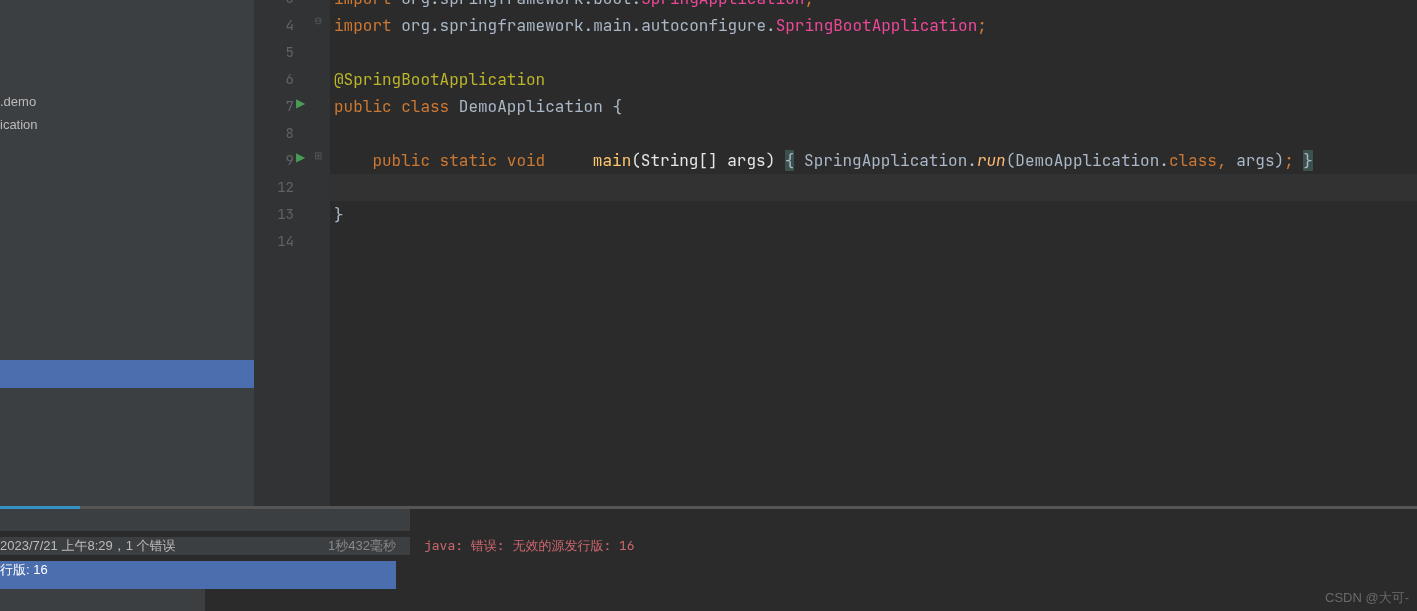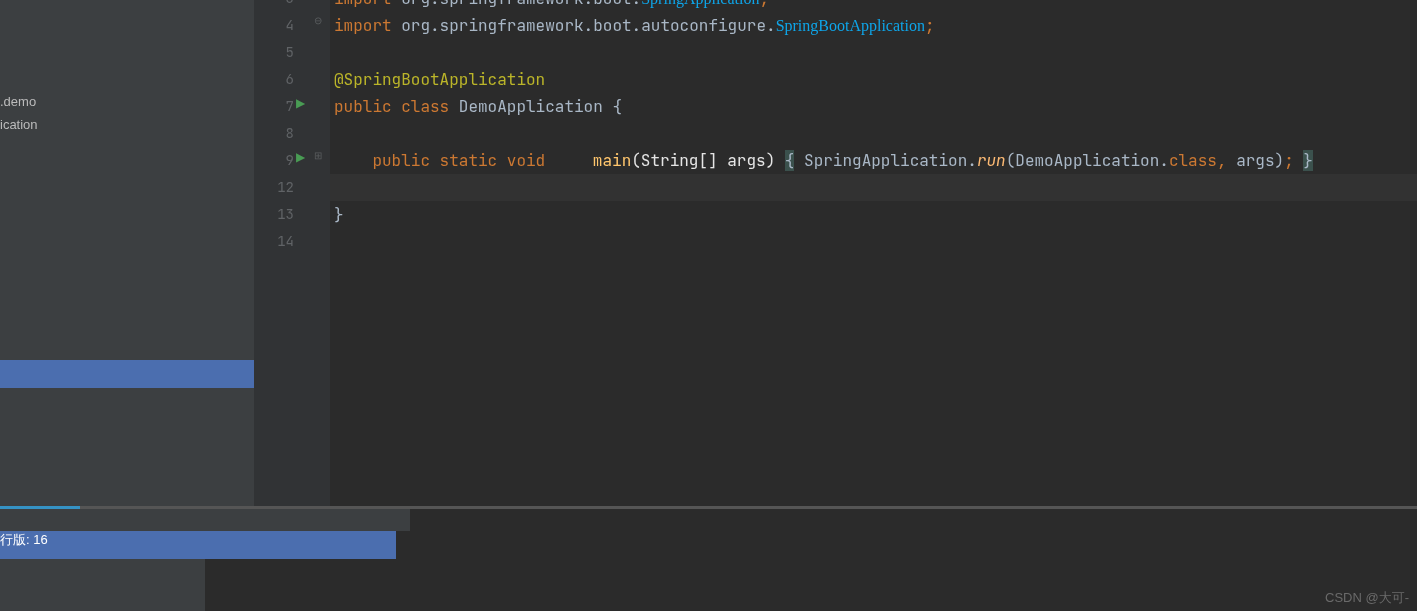--- a/index.html
+++ b/index.html
@@ -85,21 +85,21 @@
       height: 27px;
       line-height: 27px;
       white-space: pre;
       padding-left: 4px;
     }
     .current-line {
       background: #323232;
     }
     .kw { color: #cc7832; }
     .pkg { color: #a9b7c6; }
-    .cls { color: #0ea5e9; font-family: Liberation Serif, serif; }
+    .cls { color: #ec4899; }
     .ann { color: #bbb529; }
     .fn { color: #ffc66d; padding-left: 38px; }
     .it { color: #fdba74; font-style: italic; }
     .param { color: #e5e5e5; }
     .semi { color: #cc7832; }
     .op { color: #a9b7c6; }
     .hl-brace { background: #3b514d; }
     
     .bottom-panel {
       height: 105px;
@@ -213,41 +213,48 @@
 
   <div class="gutter-icons">
 
     <span class="fold-icon" style="top:15px;">⊖</span>
     <span class="fold-icon" style="top:150px;">⊞</span>
   </div>
 
   <div class="editor">
     <div style="position:relative; top:-15px;">
     <div class="code-line"><span class="kw">import</span><span class="pkg"> org.springframework.boot.</span><span class="cls">SpringApplication</span><span class="semi">;</span></div>
-    <div class="code-line"><span class="kw">import</span><span class="pkg"> org.springframework.boot.autoconfigure.</span><span class="cls">SpringBootApplication</span><span class="semi">;</span></div>
+    <div class="code-line"><span class="kw">import</span><span class="pkg"> org.springframework.main.autoconfigure.</span><span class="cls">SpringBootApplication</span><span class="semi">;</span></div>
     <div class="code-line"></div>
     <div class="code-line"><span class="ann">@SpringBootApplication</span></div>
     <div class="code-line"><span class="kw">public </span><span class="kw">class </span><span class="op">DemoApplication </span><span class="op">{</span></div>
     <div class="code-line"></div>
     <div class="code-line"><span>    </span><span class="kw">public </span><span class="kw">static </span><span class="kw">void </span><span class="fn">main</span><span class="param">(String[] args) </span><span class="op hl-brace">{</span><span> </span><span class="op">SpringApplication.</span><span class="it">run</span><span class="op">(</span><span class="op">DemoApplication.</span><span class="kw">class</span><span class="semi">,</span><span class="op"> args)</span><span class="semi">;</span><span> </span><span class="op hl-brace">}</span></div>
     <div class="code-line current-line"></div>
     <div class="code-line"><span class="op">}</span></div>
     <div class="code-line"></div>
     </div>
   </div>
 </div>
 
 <div class="bottom-panel">
   <div class="progress-bar">
     <div class="progress-fill"></div>
   </div>
   <div style="height:22px; display:flex;">
     <div style="width:410px; background:#3c3f41;"></div>
     <div style="flex:1; background:#2b2b2b;"></div>
   </div>
+  <div class="status-row1">
+    <div class="split-left">
+      <span class="status-left"> 2023/7/21 上午8:29，1 个错误</span>
+      <span class="status-time">1秒432毫秒</span>
+    </div>
+    <span class="status-error">java: 错误: 无效的源发行版: 16</span>
+  </div>
   <div class="status-row2">
     <div class="row2-left">
       <span>行版: 16</span>
     </div>
     <div class="row2-rest"></div>
   </div>
   <div class="row3">
     <div class="row3-left"></div>
     <div class="row3-right"></div>
   </div>

